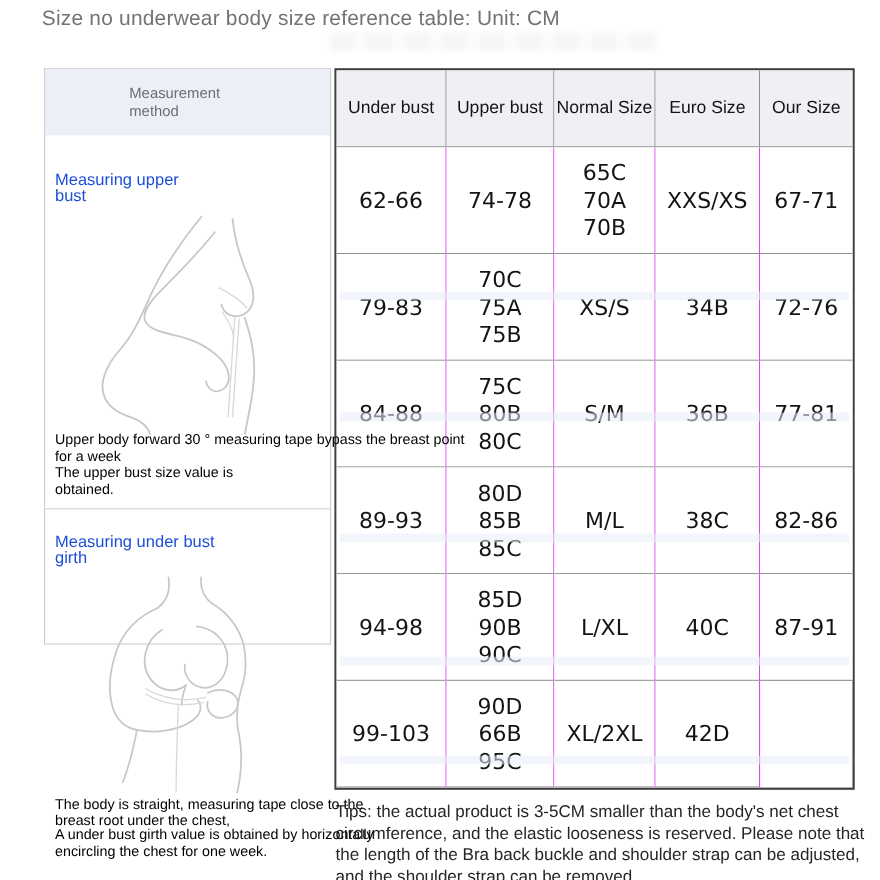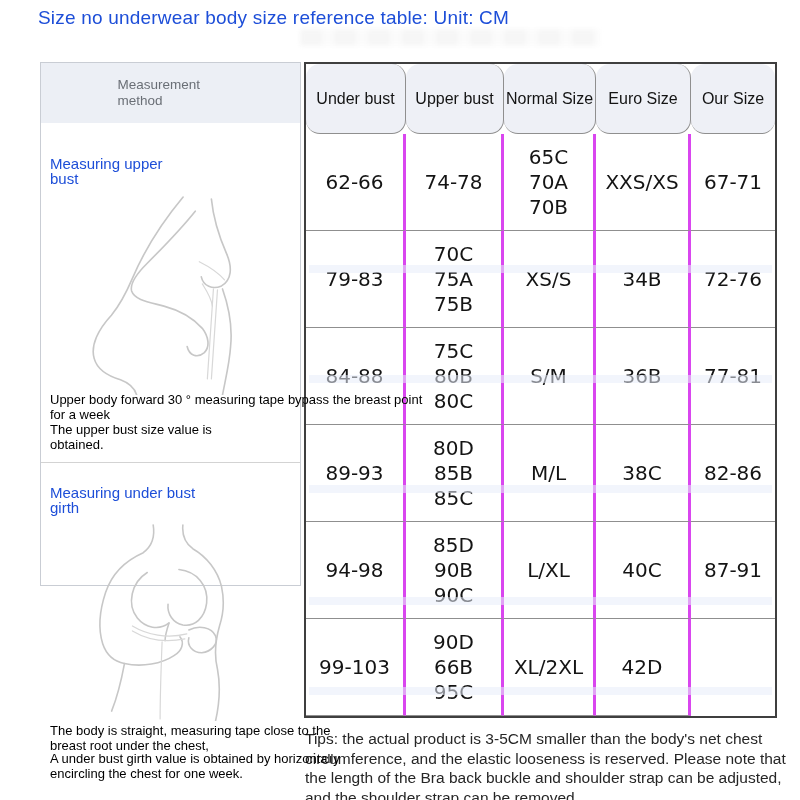--- a/index.html
+++ b/index.html
@@ -2,21 +2,21 @@
 <html><head>
 <meta charset="utf-8">
 <style>
   html,body{margin:0;padding:0;}
   body{
     width:800px;height:800px;position:relative;background:#ffffff;
     font-family:"Liberation Sans", sans-serif;color:#141414;overflow:hidden;
   }
   
   .page-title{
-    position:absolute;left:38px;top:7px;font-size:19px;color:#1d4ed8;letter-spacing:.2px;
+    position:absolute;left:38px;top:7px;font-size:19px;color:#737373;letter-spacing:.2px;
   }
   .ghost-watermark{
     position:absolute;left:300px;top:29px;width:300px;height:17px;
     background:repeating-linear-gradient(90deg,#ececec 0 22px,#f7f7f7 22px 34px);
     filter:blur(2px);opacity:.45;pointer-events:none;
   }
   
   .panel{
     position:absolute;left:40px;top:62px;width:261px;height:524px;
     border:1px solid #c9cdd4;background:#ffffff;box-sizing:border-box;
@@ -45,27 +45,27 @@
   .size-table{
     position:absolute;left:304px;top:62px;width:473px;
     border:2px solid #3f3f3f;box-sizing:border-box;background:#fff;
     display:grid;position:absolute;
     grid-template-columns:100fr 98fr 92fr 95fr 84fr;
     grid-template-rows:70px repeat(6, 97px);
   }
   .th{
     background:#eef0f6;font-size:16px;color:#141414;
     display:flex;align-items:center;justify-content:center;text-align:center;
-    border-right:1px solid #8f8f8f;border-bottom:1px solid #8f8f8f;border-radius:14px;
+    border-right:1px solid #8f8f8f;border-bottom:1px solid #8f8f8f;
   }
   .td{
     font-family:"DejaVu Sans","Liberation Sans",sans-serif;
     font-size:20px;color:#141414;
     display:flex;align-items:center;justify-content:center;text-align:center;
-    border-right:3px solid #d946ef;border-bottom:1px solid #8f8f8f;
+    border-right:1px solid #d946ef;border-bottom:1px solid #8f8f8f;
     background:#fff;
   }
   .td.normal{flex-direction:column;line-height:25px;}
   .size-table > div:nth-child(5n){border-right:none;}
   .size-table > div:nth-last-child(-n+5){border-bottom:none;}
   .streak{
     position:absolute;left:3px;right:3px;height:8px;background:#e7edf9;opacity:.55;
     pointer-events:none;z-index:2;
   }
   

